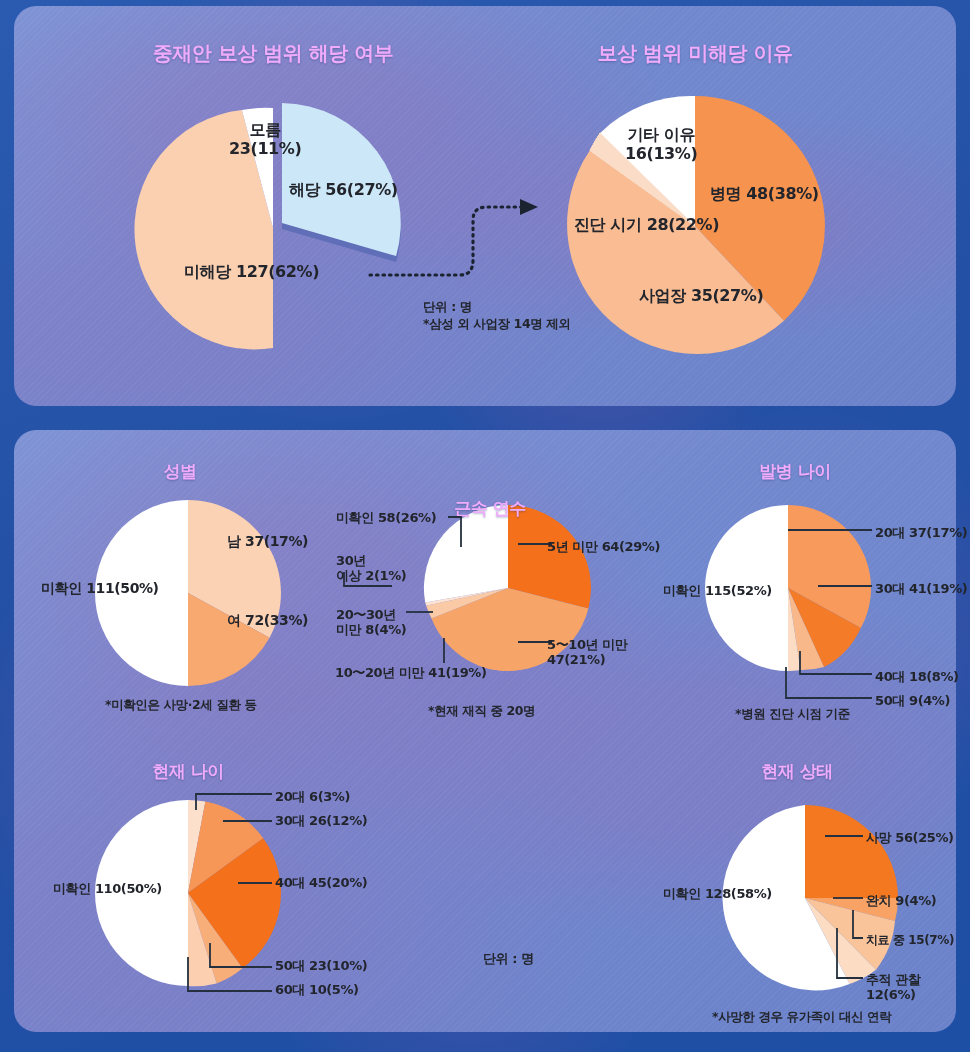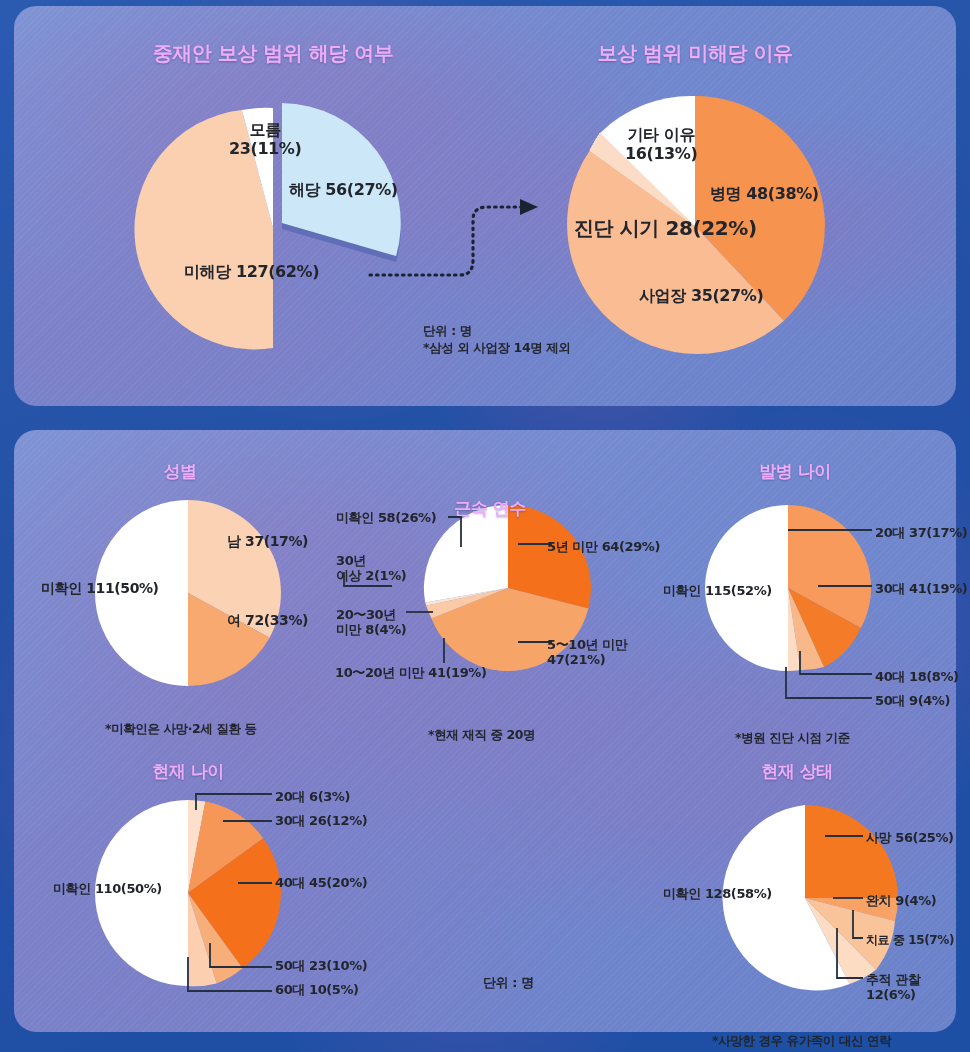--- a/index.html
+++ b/index.html
@@ -31,21 +31,21 @@
   #panel-bottom{left:14px;top:430px;width:942px;height:602px;}
   .chart{position:absolute;}
   .c-title{position:absolute;color:#f0abfc;font-weight:bold;text-align:center;
     letter-spacing:-.5px;white-space:nowrap;z-index:6;
     text-shadow:0 1px 2px rgba(25,45,100,.35);}
   .t-big{font-size:20px;}
   .t-mid{font-size:17px;}
   .lab{position:absolute;color:#22252c;font-weight:bold;white-space:nowrap;z-index:7;letter-spacing:-.4px;}
   .lab.lead{line-height:1.18;}
   .note{position:absolute;color:#22252c;font-weight:bold;white-space:nowrap;z-index:7;
-    font-size:12.5px;letter-spacing:-.4px;line-height:1.35;margin-top:24px;}
+    font-size:12.5px;letter-spacing:-.4px;line-height:1.35;}
   .lead-line{position:absolute;z-index:6;}
   svg{display:block;overflow:visible;}
 </style>
 </head>
 <body>
 
 <div class="bg-wash"></div>
 
 <div class="panel" id="panel-top"></div>
 
@@ -100,21 +100,21 @@
   <path d="M130,130 L24.80,54.60 A130,130 0 0,1 35.20,36.85 Z" fill="#FBDCC6"></path>
   <path d="M130,130 L24.80,54.60 A130,130 0 0,1 35.20,36.85 L130,130 Z" fill="#FBDCC6"></path>
   <path d="M130,130 L24.80,54.60 A130,130 0 0,1 35.2,36.9 Z" fill="#FBDCC6"></path>
 
   <path d="M130,130 L24.80,54.60 A130,130 0 0,1 35.20,36.90 Z" fill="#FBDCC6"></path>
   <path d="M130,130 L35.20,36.90 A130,130 0 0,1 130,0 Z" fill="#FFFFFF"></path>
 </svg>
 
 <div class="lab" style="left:710px;top:184px;font-size:16px;">병명 48(38%)</div>
 <div class="lab" style="left:639px;top:286px;font-size:16px;">사업장 35(27%)</div>
-<div class="lab" style="left:574px;top:215px;font-size:20px;">진단 시기 28(22%)</div>
+<div class="lab" style="left:574px;top:215px;font-size:16px;">진단 시기 28(22%)</div>
 <div class="lab lead" style="left:625px;top:126px;font-size:16px;text-align:center;">
   <div>기타 이유</div>
   <div>16(13%)</div>
 </div>
 
 <div class="panel" id="panel-bottom"></div>
 
 <div class="c-title t-mid" style="left:100px;top:460px;width:160px;">성별</div>
 
 <svg class="chart" style="left:95px;top:500px;" width="186" height="186">

